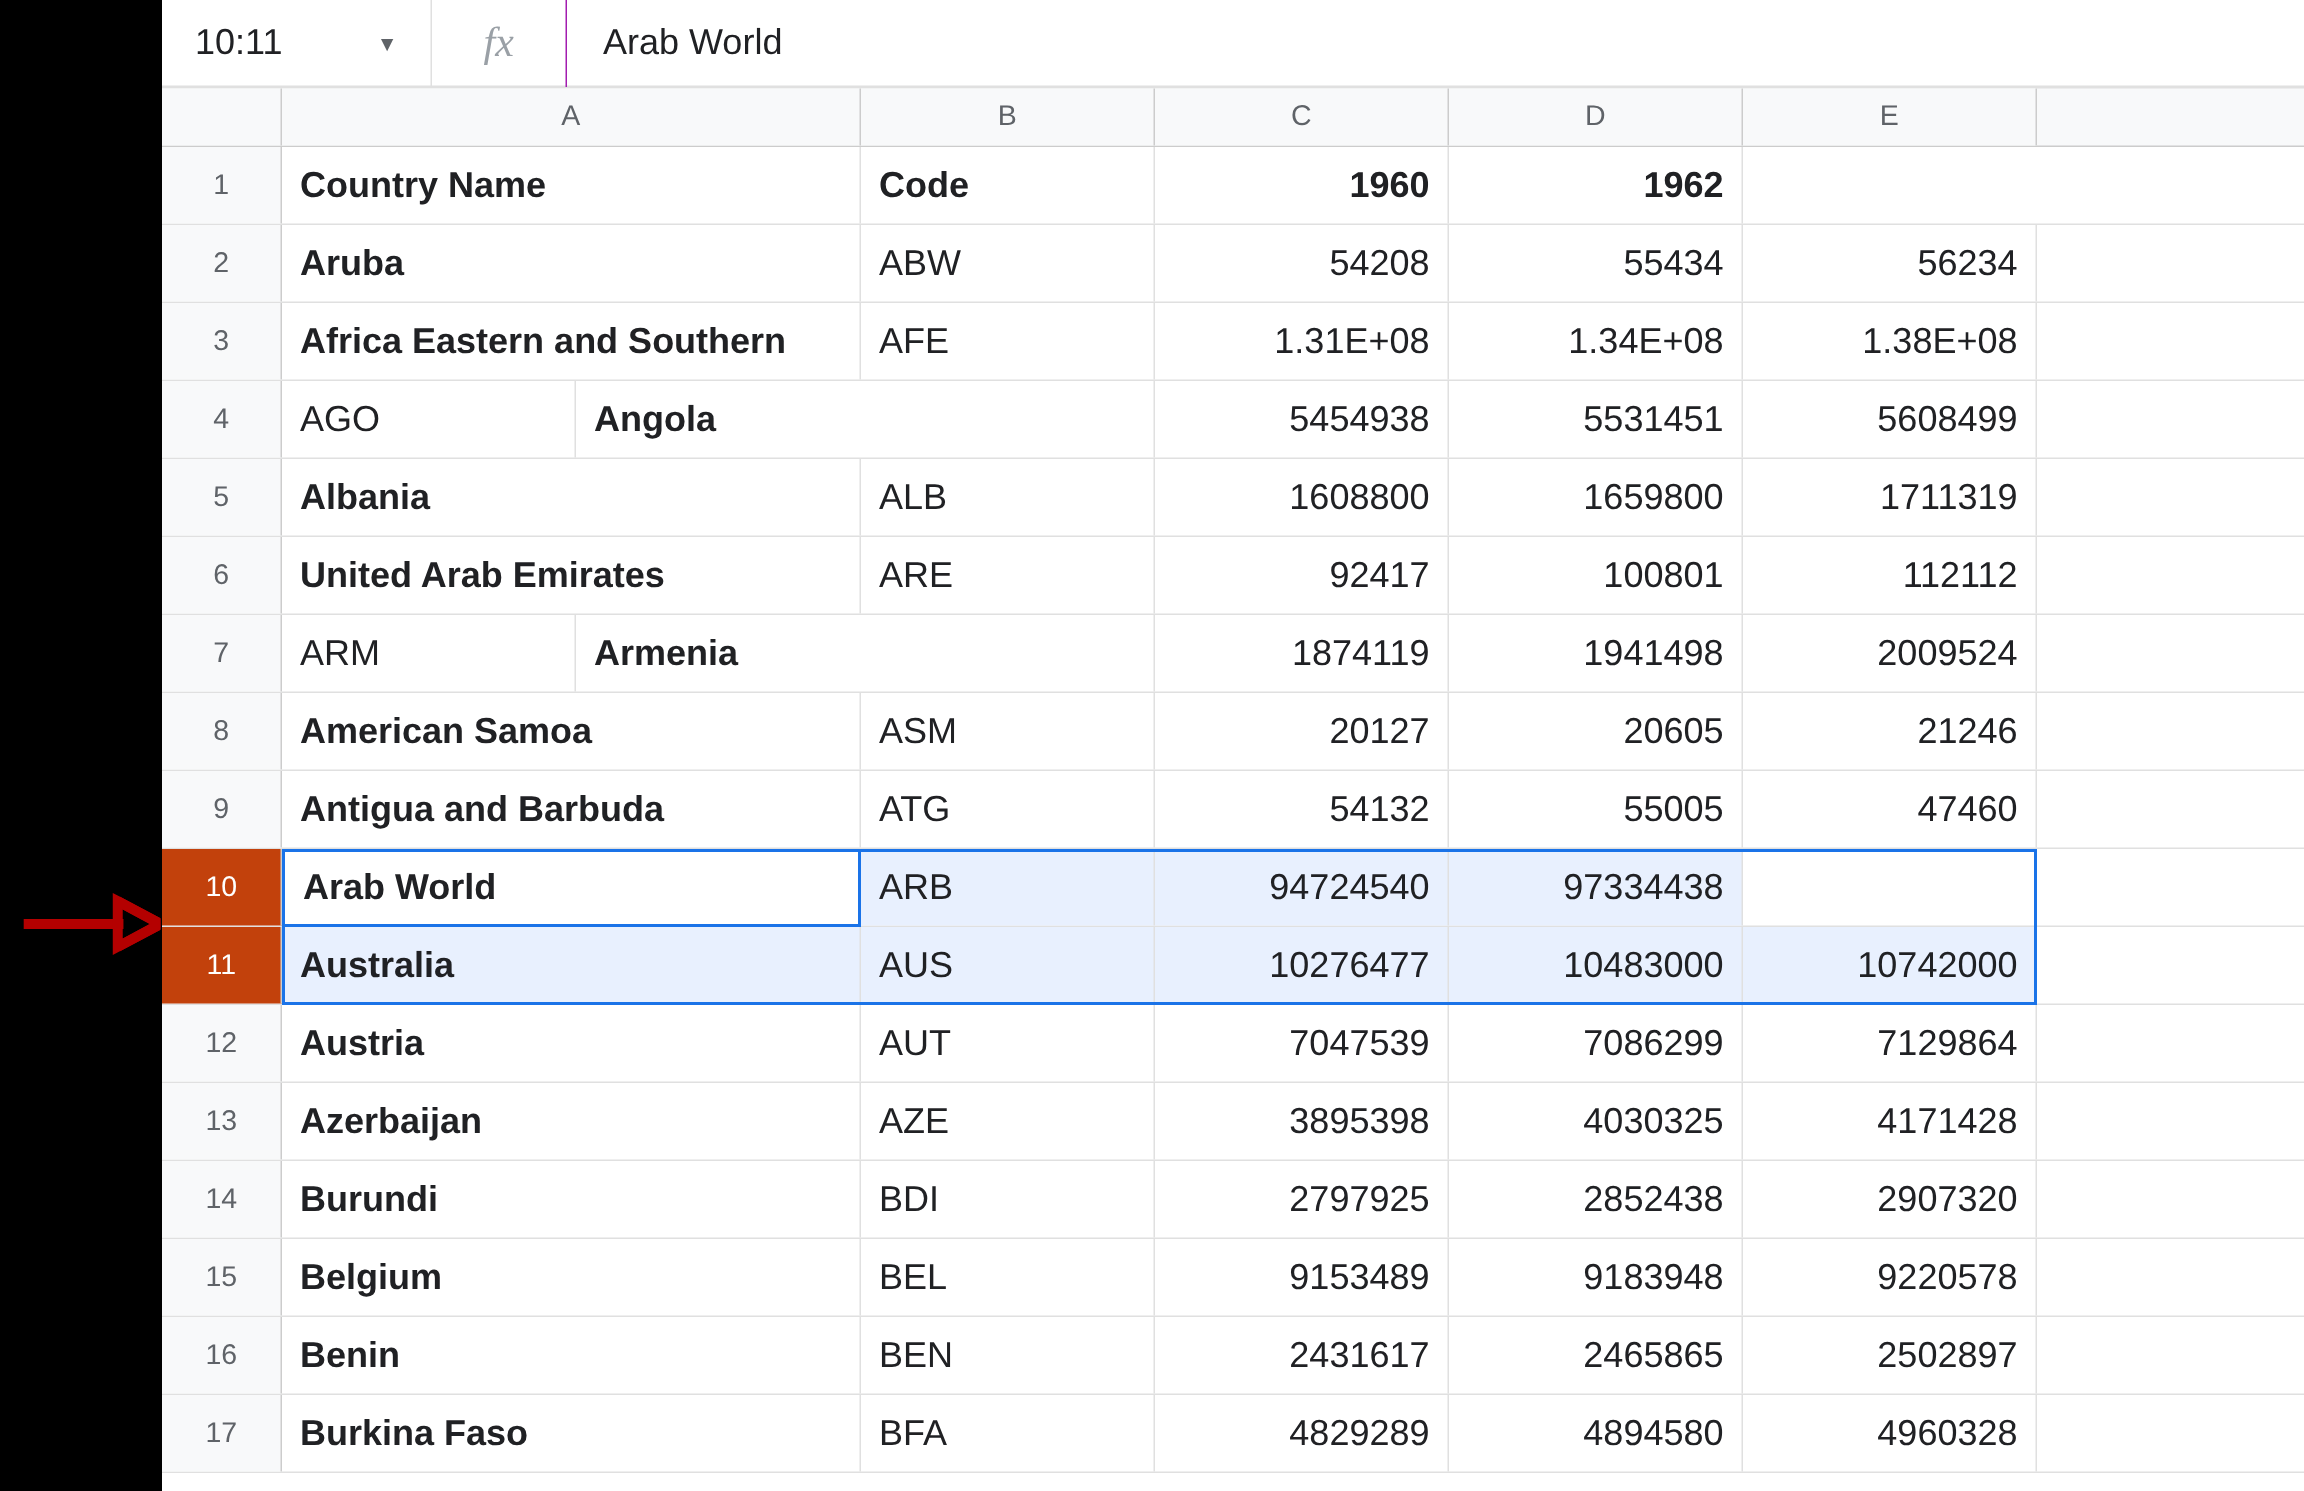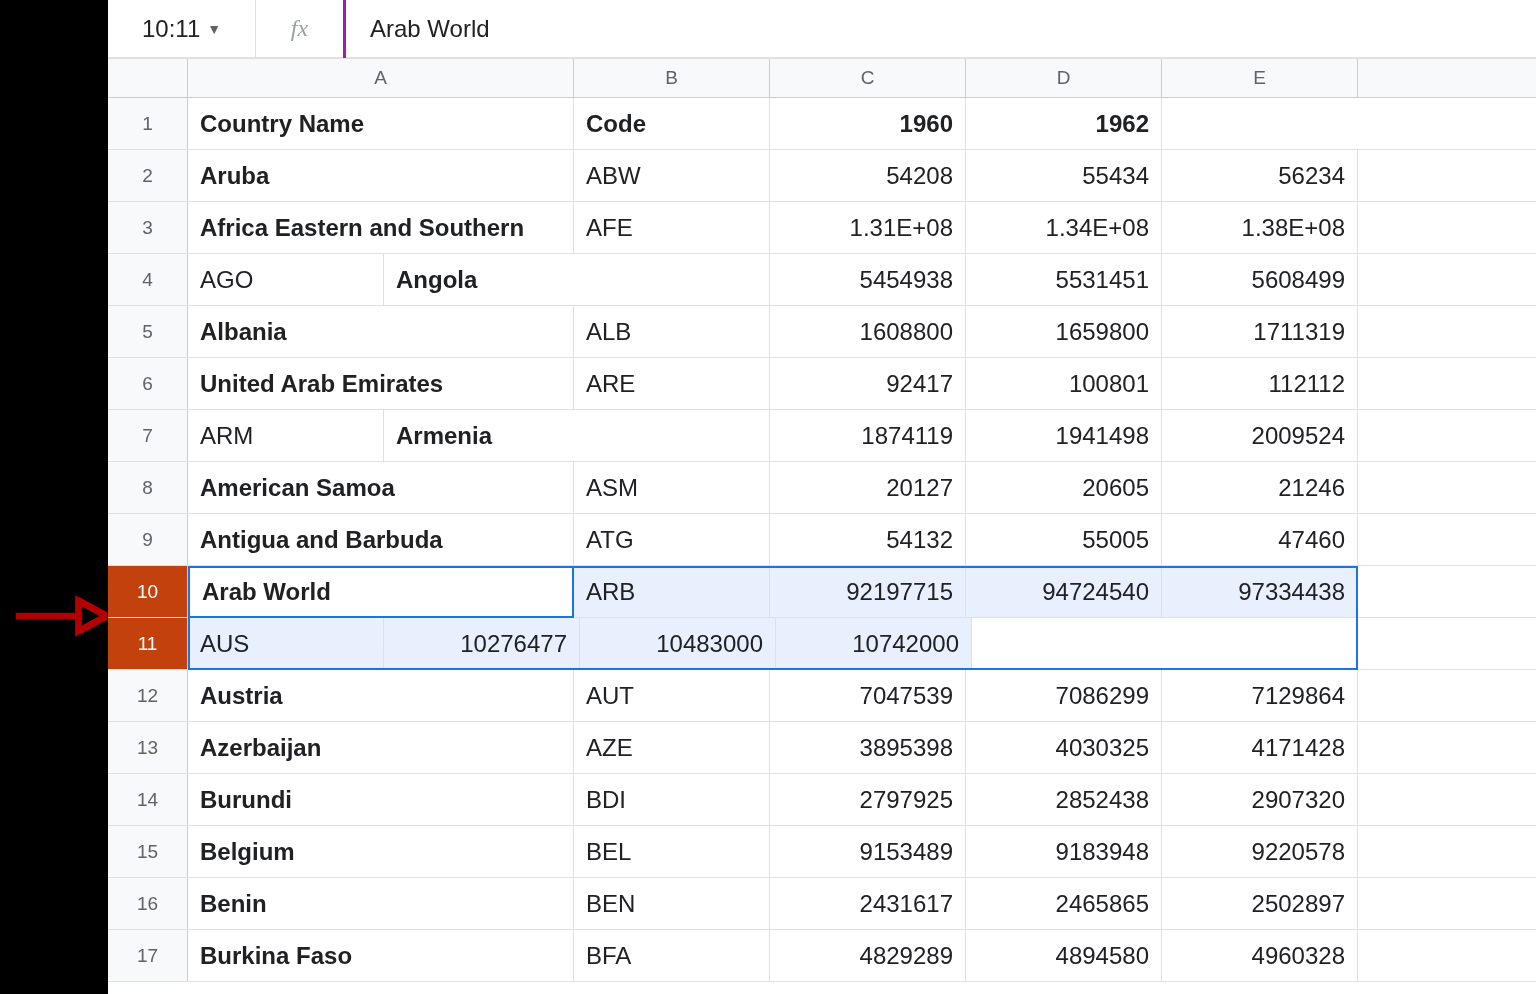--- a/index.html
+++ b/index.html
@@ -38,44 +38,44 @@
     background: #ffffff;
   }
 
   .namebar {
     height: 58px;
     display: flex;
     align-items: center;
     border-bottom: 1px solid #e0e0e0;
   }
   .namebox {
-    width: 148px;
+    width: 180px;
     height: 58px;
     display: flex;
     align-items: center;
-    padding: 0 34px;
+    padding: 0 22px;
     font-size: 24px;
     color: #202124;
     justify-content: space-between;
     border-right: 1px solid #e0e0e0;
   }
   .name-caret {
     color: #5f6368;
     font-size: 14px;
   }
   .fx {
     width: 90px;
     display: flex;
     align-items: center;
     justify-content: center;
     font-style: italic;
     color: #9aa0a6;
-    font-size: 24px;
+    font-size: 28px;
     font-family: "Times New Roman", serif;
-    border-right: 3px solid #a21caf;
+    border-right: 1px solid #a21caf;
     height: 58px;
   }
   .formula-input {
     flex: 1;
     padding: 0 24px;
     font-size: 24px;
     color: #202124;
   }
 
   .colhdr-row {
@@ -275,26 +275,26 @@
           <div class="cell colA bold">Antigua and Barbuda</div>
           <div class="cell colB">ATG</div>
           <div class="cell colC right">54132</div>
           <div class="cell colD right">55005</div>
           <div class="cell colE right">47460</div>
         </div>
         <div class="gridrow selrow">
           <div class="rowhdr sel">10</div>
           <div class="cell colA bold">Arab World</div>
           <div class="cell colB">ARB</div>
-          <div class="cell colC right">92197715</div>
           <div class="cell colD right">94724540</div>
           <div class="cell colE right">97334438</div>
         </div>
         <div class="gridrow selrow">
           <div class="rowhdr sel">11</div>
+          <div class="cell colA bold">Australia</div>
           <div class="cell colB">AUS</div>
           <div class="cell colC right">10276477</div>
           <div class="cell colD right">10483000</div>
           <div class="cell colE right">10742000</div>
         </div>
         <div class="gridrow">
           <div class="rowhdr">12</div>
           <div class="cell colA bold">Austria</div>
           <div class="cell colB">AUT</div>
           <div class="cell colC right">7047539</div>

